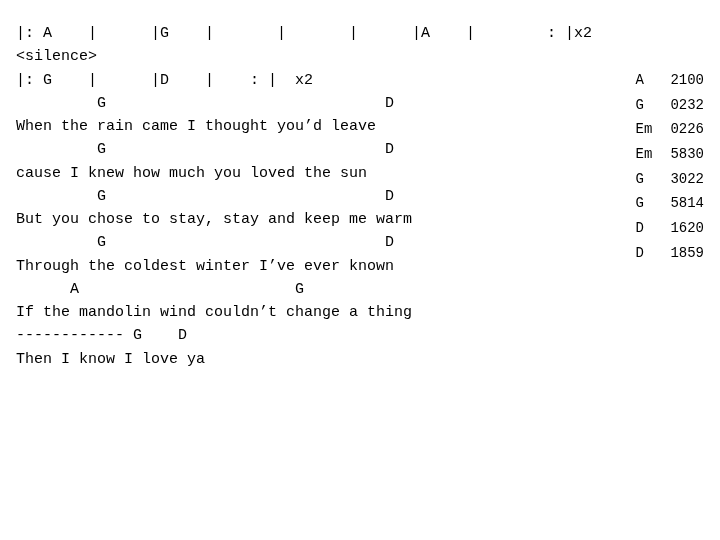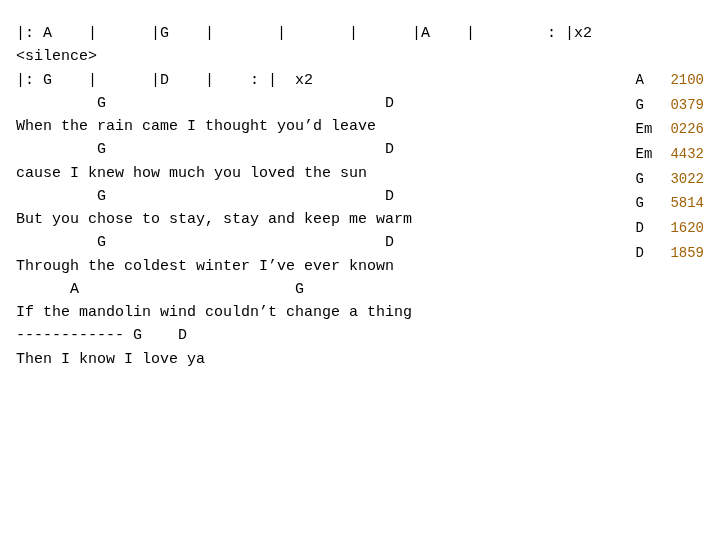--- a/index.html
+++ b/index.html
@@ -47,21 +47,21 @@
       display: flex;
       flex-direction: column;
       gap: 3px;
       color: #000;
       line-height: 1.55;
     }
     .chord-numbers {
       display: flex;
       flex-direction: column;
       gap: 3px;
-      color: #a16207;
+      color: #000000;
       line-height: 1.55;
     }
   </style>
 </head>
 <body>
 
 <div class="title"></div>
 <div class="subtitle"></div>
 
 <div class="main-content">
@@ -72,22 +72,22 @@
         <div>G</div>
         <div>Em</div>
         <div>Em</div>
         <div>G</div>
         <div>G</div>
         <div>D</div>
         <div>D</div>
       </div>
     <div class="chord-numbers" id="chord-frets-container">
         <div>2100</div>
-        <div>0379</div>
+        <div>0232</div>
         <div>0226</div>
-        <div>4432</div>
+        <div>5830</div>
         <div>3022</div>
         <div>5814</div>
         <div>1620</div>
         <div>1859</div>
       </div>
   </div>
 </div>
 
 </body></html>

